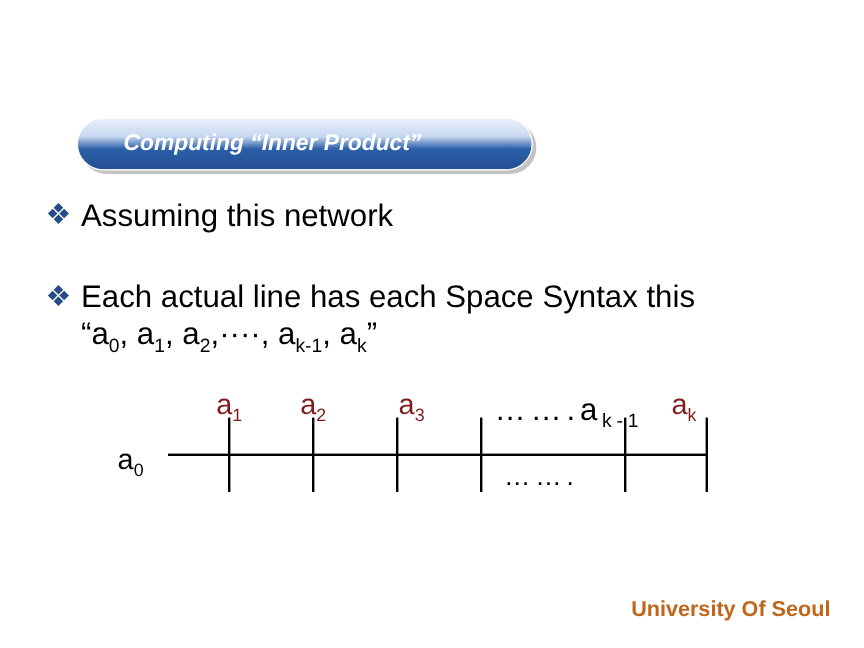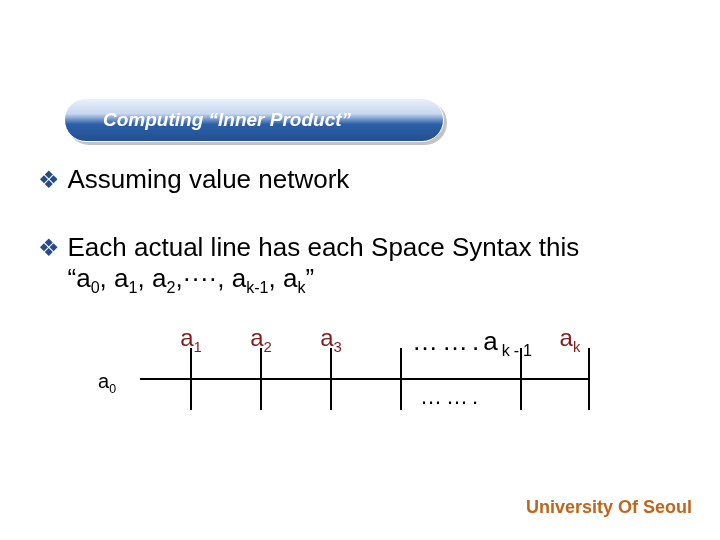--- a/index.html
+++ b/index.html
@@ -69,21 +69,21 @@
   }
   .vert {
     position: absolute; top: 18px; width: 2px; height: 62px; background: #000;
   }
   .vlabel {
     position: absolute; top: -6px; font-size: 24px; color: #7f1d1d; text-align: center;
     transform: translateX(-50%);
   }
   .vlabel sub { font-size: 0.62em; }
   .a0label {
-    position: absolute; left: -22px; top: 40px; font-size: 20px; color: #000;
+    position: absolute; left: -22px; top: 40px; font-size: 24px; color: #000;
   }
   .dots1 { position: absolute; top: -4px; left: 292px; font-size: 26px; letter-spacing: 4px; }
   .dots2 { position: absolute; top: 54px; left: 300px; font-size: 22px; letter-spacing: 4px; }
 
   
   .footer {
     position: absolute; right: 28px; bottom: 22px;
     font-size: 18px; font-weight: bold; color: #c0661b;
   }
 </style>
@@ -95,21 +95,21 @@
 
   <div class="pill-wrap">
     <div class="pill-shadow"></div>
     <div class="pill">
       <div class="pill-inner">Computing “Inner Product”</div>
     </div>
   </div>
 
   <div class="bullet bullet-1">
     <span class="dia">❖</span>
-    <span class="txt">Assuming value network</span>
+    <span class="txt">Assuming this network</span>
   </div>
 
   <div class="bullet bullet-2">
     <span class="dia">❖</span>
     <span class="txt">
       <span>Each actual line has each Space Syntax this</span><br>
       <span class="line2">
         <span>“a</span><sub>0</sub><span>, a</span><sub>1</sub><span>, a</span><sub>2</sub><span>,····, a</span><sub>k-1</sub><span>, a</span><sub>k</sub><span>”</span>
       </span>
     </span>
@@ -121,21 +121,21 @@
     </div>
     <div class="horiz"></div>
 
     <div class="vert" style="left:70px"></div>
     <div class="vlabel" style="left:71px"><span>a</span><sub>1</sub></div>
 
     <div class="vert" style="left:140px"></div>
     <div class="vlabel" style="left:141px"><span>a</span><sub>2</sub></div>
 
     <div class="vert" style="left:210px"></div>
-    <div class="vlabel" style="left:211px"><span>a</span><sub>3</sub></div>
+    <div class="vlabel" style="left:223px"><span>a</span><sub>3</sub></div>
 
     <div class="vert" style="left:280px"></div>
 
     <div class="dots1"><span>…….</span><span><span>a</span><sub>k-1</sub></span></div>
     <div class="dots2">…….</div>
 
     <div class="vert" style="left:400px"></div>
 
     <div class="vlabel" style="left:450px"><span>a</span><sub>k</sub></div>
     <div class="vert" style="left:468px"></div>

